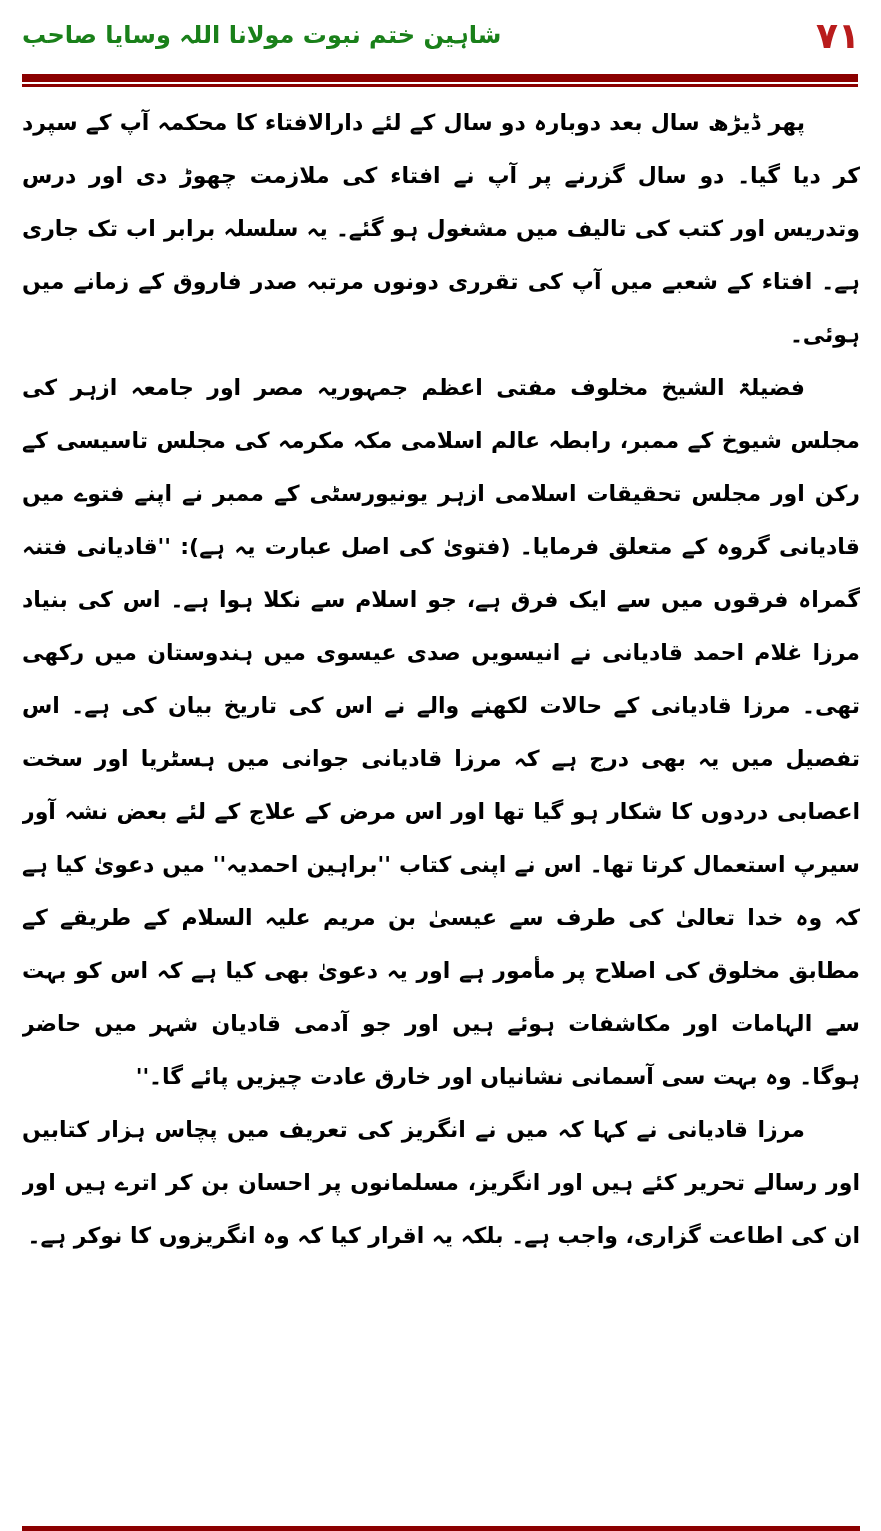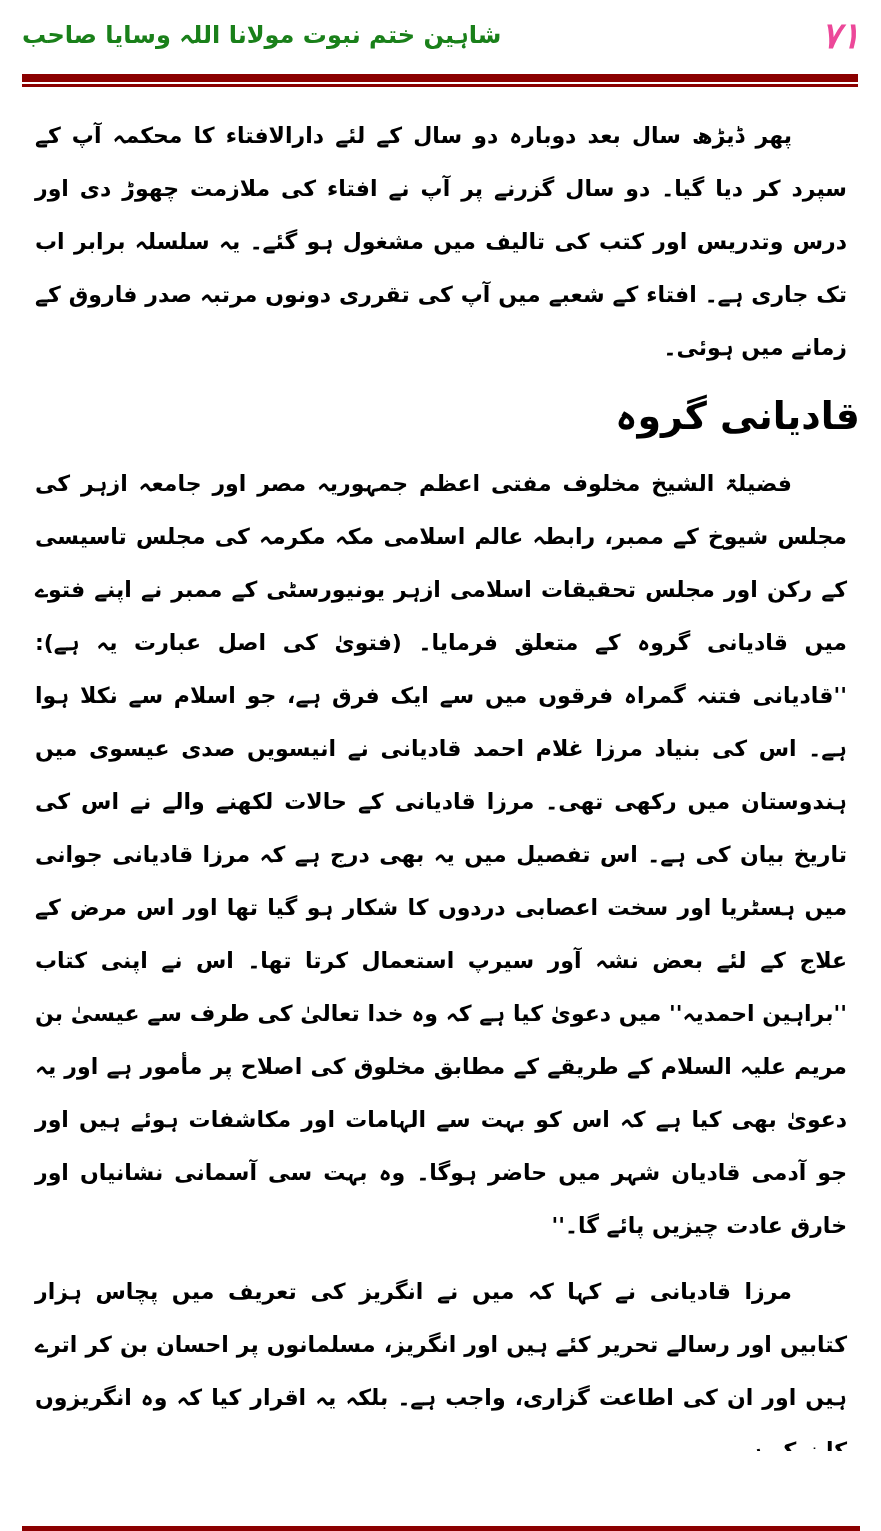--- a/index.html
+++ b/index.html
@@ -28,26 +28,25 @@
   }
   .header .title {
     color: #1a801a;
     font-weight: bold;
     font-size: 24px;
     line-height: 1.3;
     white-space: nowrap;
     padding-top: 8px;
   }
   .header .page-num {
-    color: #ec4899;
+    color: #b91c1c;
     font-weight: bold;
     font-size: 36px;
     line-height: 1.1;
     padding-top: 4px;
-    font-style: italic;
   }
   
   .rule {
     position: absolute;
     top: 74px;
     left: 22px;
     right: 23px;
   }
   .rule .thick { height: 8px; background: #8b0000; }
   .rule .gap   { height: 2px; background: #ffffff; }
@@ -61,21 +60,21 @@
     bottom: 80px;
     direction: rtl;
     text-align: justify;
     color: #000000;
     font-weight: bold;
     font-size: 22px;
     line-height: 53px;
     overflow: hidden;
   }
   .body-text p {
-    margin: 13px;
+    margin: 0;
     text-indent: 55px; 
   }
   .body-text h2.section-heading {
     margin: 14px 0 10px 0;
     font-size: 38px;
     line-height: 56px;
     font-weight: bold;
     text-indent: 0;
     text-align: right;
   }
@@ -111,21 +110,20 @@
   </div>
 
   <div class="rule">
     <div class="thick"></div>
     <div class="gap"></div>
     <div class="thin"></div>
   </div>
 
   <div class="body-text">
     <p>پھر ڈیڑھ سال بعد دوبارہ دو سال کے لئے دارالافتاء کا محکمہ آپ کے سپرد کر دیا گیا۔ دو سال گزرنے پر آپ نے افتاء کی ملازمت چھوڑ دی اور درس وتدریس اور کتب کی تالیف میں مشغول ہو گئے۔ یہ سلسلہ برابر اب تک جاری ہے۔ افتاء کے شعبے میں آپ کی تقرری دونوں مرتبہ صدر فاروق کے زمانے میں ہوئی۔</p>
-    <h2 class="section-heading">قادیانی گروہ</h2>
     <p>فضیلۃ الشیخ مخلوف مفتی اعظم جمہوریہ مصر اور جامعہ ازہر کی مجلس شیوخ کے ممبر، رابطہ عالم اسلامی مکہ مکرمہ کی مجلس تاسیسی کے رکن اور مجلس تحقیقات اسلامی ازہر یونیورسٹی کے ممبر نے اپنے فتوے میں قادیانی گروہ کے متعلق فرمایا۔ (فتویٰ کی اصل عبارت یہ ہے): ''قادیانی فتنہ گمراہ فرقوں میں سے ایک فرق ہے، جو اسلام سے نکلا ہوا ہے۔ اس کی بنیاد مرزا غلام احمد قادیانی نے انیسویں صدی عیسوی میں ہندوستان میں رکھی تھی۔ مرزا قادیانی کے حالات لکھنے والے نے اس کی تاریخ بیان کی ہے۔ اس تفصیل میں یہ بھی درج ہے کہ مرزا قادیانی جوانی میں ہسٹریا اور سخت اعصابی دردوں کا شکار ہو گیا تھا اور اس مرض کے علاج کے لئے بعض نشہ آور سیرپ استعمال کرتا تھا۔ اس نے اپنی کتاب ''براہین احمدیہ'' میں دعویٰ کیا ہے کہ وہ خدا تعالیٰ کی طرف سے عیسیٰ بن مریم علیہ السلام کے طریقے کے مطابق مخلوق کی اصلاح پر مأمور ہے اور یہ دعویٰ بھی کیا ہے کہ اس کو بہت سے الہامات اور مکاشفات ہوئے ہیں اور جو آدمی قادیان شہر میں حاضر ہوگا۔ وہ بہت سی آسمانی نشانیاں اور خارق عادت چیزیں پائے گا۔''</p>
     <p>مرزا قادیانی نے کہا کہ میں نے انگریز کی تعریف میں پچاس ہزار کتابیں اور رسالے تحریر کئے ہیں اور انگریز، مسلمانوں پر احسان بن کر اترے ہیں اور ان کی اطاعت گزاری، واجب ہے۔ بلکہ یہ اقرار کیا کہ وہ انگریزوں کا نوکر ہے۔</p>
 
   </div>
 
   <div class="footer">
     <span class="yellow">www.amtkn.com</span>
     <span class="white">ameer@khatm-e-nubuwwat.com</span>
   </div>
 

